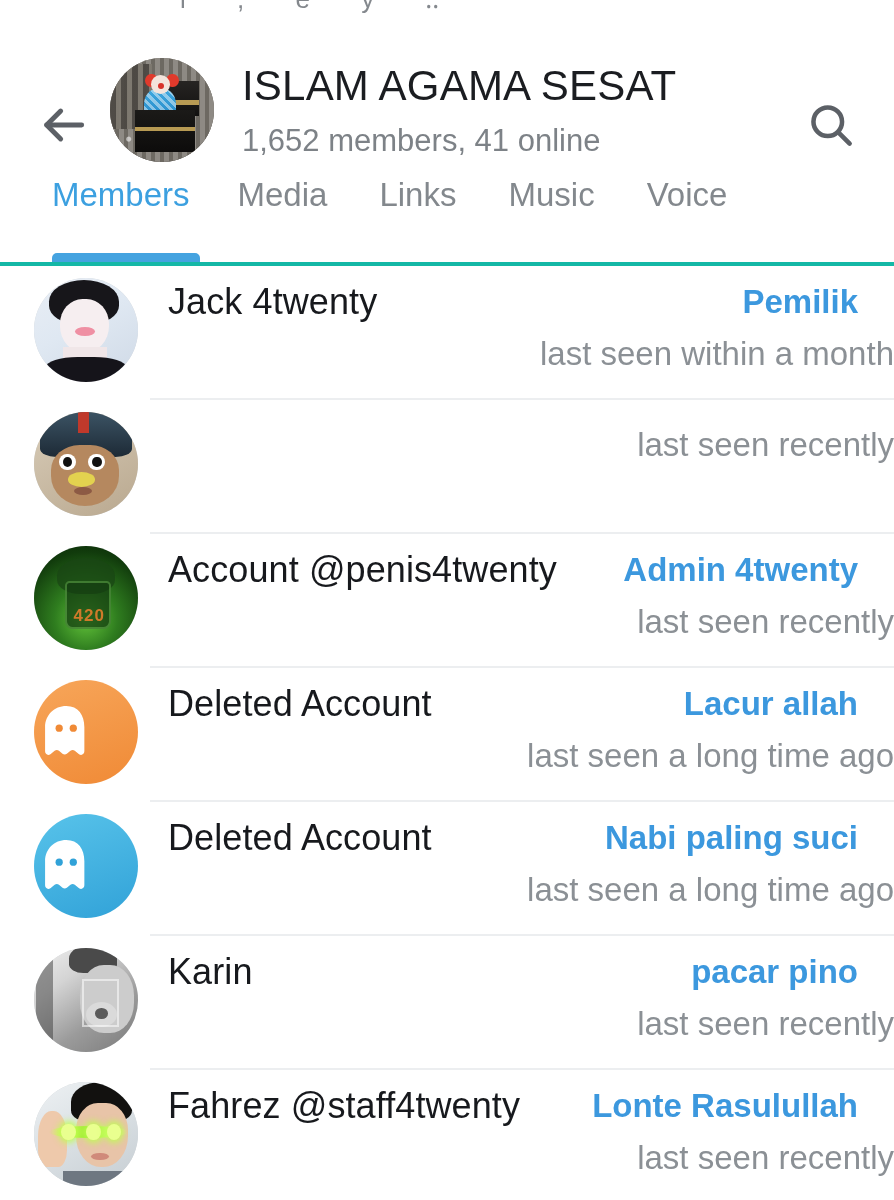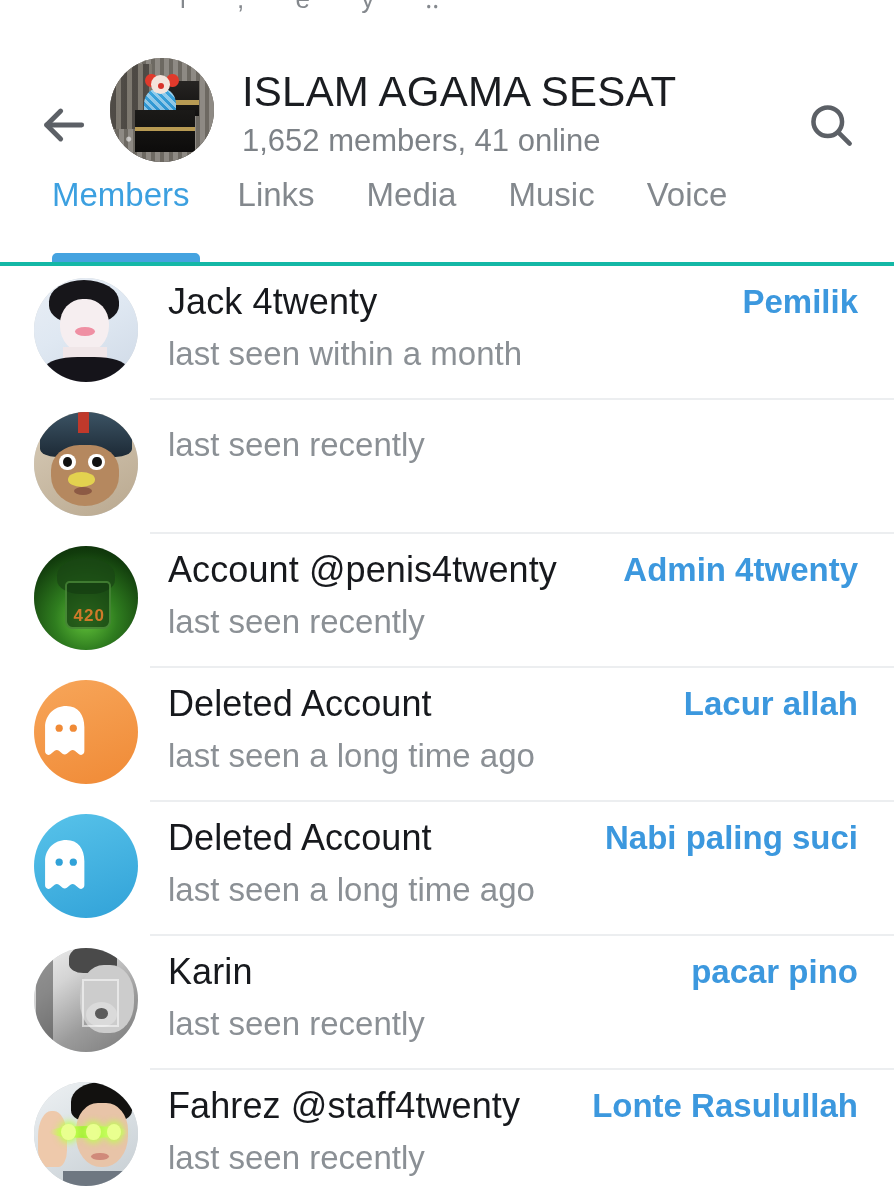--- a/index.html
+++ b/index.html
@@ -133,21 +133,21 @@
     font-weight: 400;
     color: #1b1d21;
     line-height: 1.08;
     letter-spacing: 0.2px;
     white-space: nowrap;
   }
   .group-sub {
     font-size: 31px;
     color: #7d8287;
     line-height: 1.35;
-    margin-top: 6px;
+    margin-top: 12px;
     white-space: nowrap;
   }
 
   
   .tabs {
     position: relative;
     display: flex;
     align-items: center;
     height: 104px;
     padding-left: 52px;
@@ -234,20 +234,21 @@
     padding-left: 20px;
     padding-right: 36px;
     line-height: 1.2;
   }
   .member-status {
     font-size: 33px;
     color: #8b9095;
     margin-top: 11px;
     line-height: 1.2;
     white-space: nowrap;
+    text-align: right;
   }
 
   
   .ghost-av { display: flex; align-items: center; justify-content: center; }
   .ghost-orange { background: linear-gradient(160deg,#f7a65a,#f08a36); }
   .ghost-blue   { background: linear-gradient(160deg,#58c3ea,#31a2d8); }
   .ghost-av svg { width: 62%; height: 62%; display: block; }
 
   
   .ph { position: absolute; inset: 0; }
@@ -450,22 +451,22 @@
           <circle cx="10.5" cy="10.5" r="6.6"></circle>
           <line x1="15.4" y1="15.4" x2="20.6" y2="20.6"></line>
         </svg>
       </span>
     </div>
 
   </div>
 
   <div class="tabs">
     <div class="tab first active">Members</div>
+    <div class="tab">Media</div>
     <div class="tab">Links</div>
-    <div class="tab">Media</div>
     <div class="tab">Music</div>
     <div class="tab">Voice</div>
     <div class="tab-underline"></div>
   </div>
 
   <div class="list">
 
     <div class="row">
       <div class="avatar">
         <div class="ph ph-jack">

